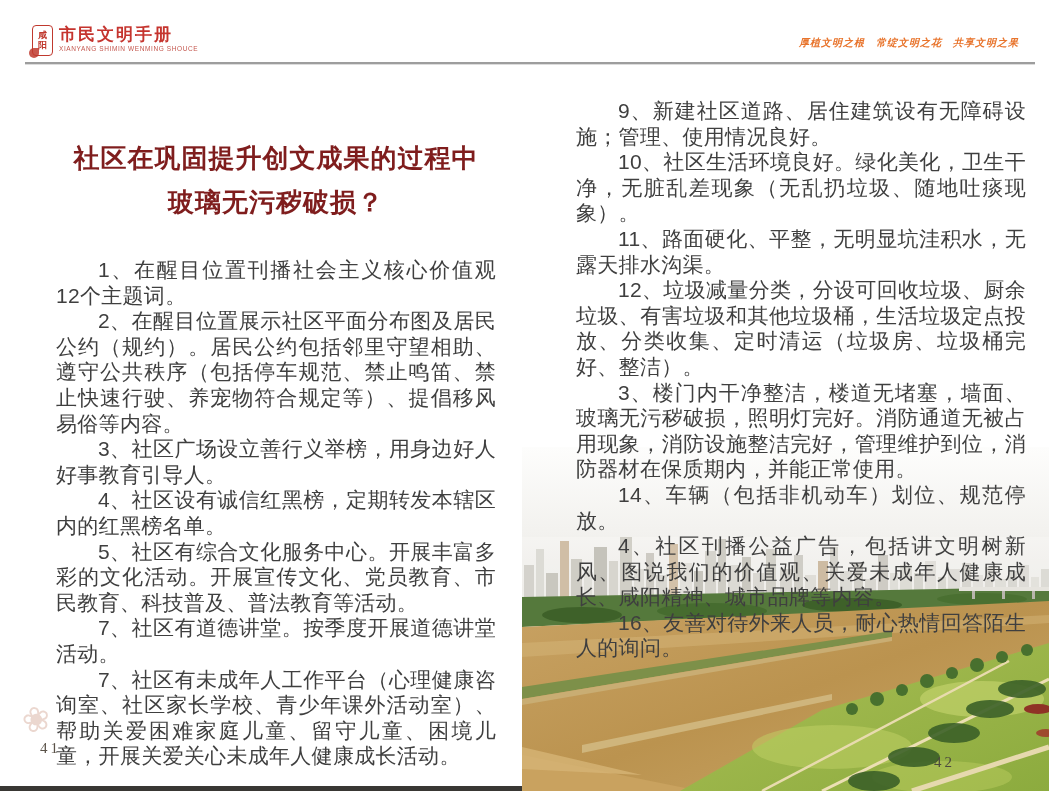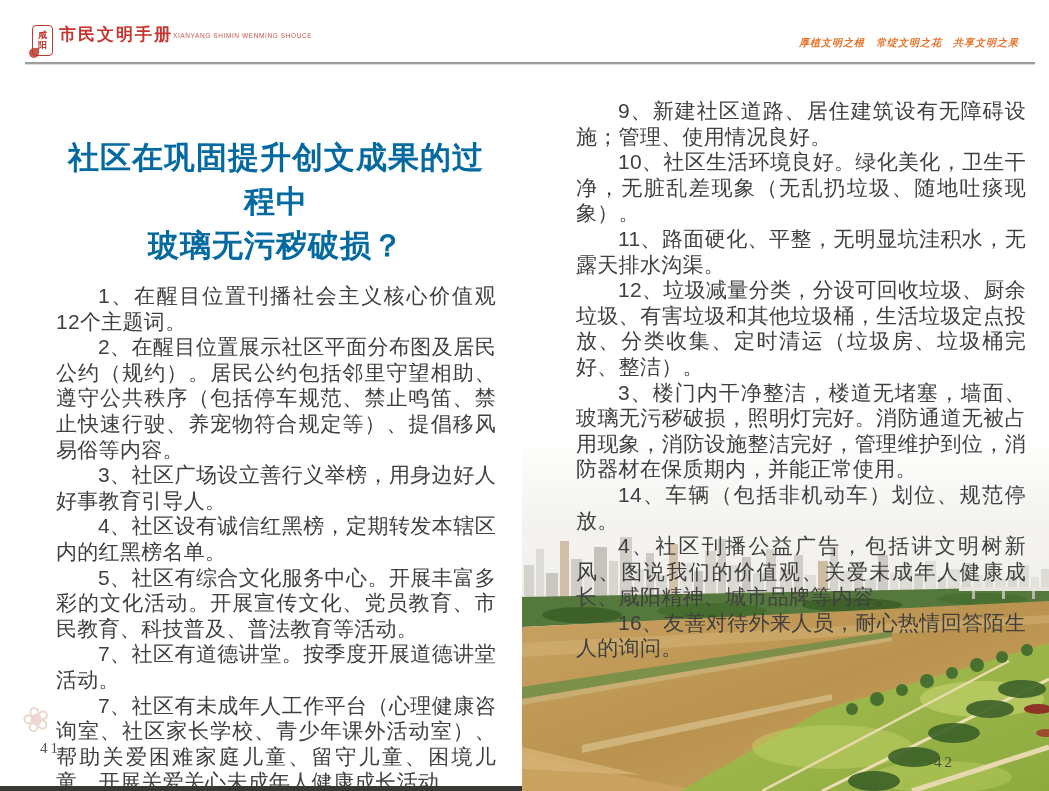--- a/index.html
+++ b/index.html
@@ -6,34 +6,34 @@
   .page{position:relative;width:1049px;height:791px;background:#ffffff;overflow:hidden;
         font-family:"Liberation Sans","DejaVu Sans",sans-serif;}
 
   
   .hdr-logo{position:absolute;left:32px;top:25px;display:flex;align-items:flex-start;}
   .seal{width:21px;height:31px;border:1px solid #c0392e;border-radius:4px;color:#c0392e;
         font-size:9px;line-height:10px;text-align:center;padding-top:4px;box-sizing:border-box;
         font-family:"Liberation Serif",serif;font-weight:bold;margin-right:6px;position:relative;}
   .seal:after{content:"";position:absolute;left:-4px;bottom:-3px;width:10px;height:10px;
         border-radius:50% 0 50% 50%;background:#c0392e;opacity:.85;}
-  .logo-text-wrap{display:flex;flex-direction:row;align-items:center;}
+  .logo-text-wrap{display:flex;flex-direction:column;}
   .logo-title{font-family:"Liberation Serif",serif;font-weight:bold;color:#c5342e;
         font-size:17px;letter-spacing:2px;line-height:19px;}
   .logo-sub{font-size:6.5px;color:#c4574e;letter-spacing:.6px;margin-top:1px;}
   .hdr-slogan{position:absolute;right:30px;top:36px;font-family:"Liberation Serif",serif;
         font-style:italic;font-weight:bold;color:#e8742c;font-size:10px;letter-spacing:1px;}
   .hdr-rule{position:absolute;left:25px;top:62px;width:1010px;height:3px;
         background:linear-gradient(to bottom,#9d9d9d 0 55%,#dcdcdc 55% 100%);}
 
   
   .left-col{position:absolute;left:56px;top:136px;width:440px;}
-  .article-title{color:#0369a1;font-weight:bold;font-size:31px;line-height:44px;
+  .article-title{color:#7f1d1d;font-weight:bold;font-size:26px;line-height:44px;
         text-align:center;letter-spacing:1px;}
-  .body-block{margin-top:15px;}
+  .body-block{margin-top:33px;}
   .body-block p, .right-col p{margin:0;font-size:21px;line-height:25.6px;color:#3f3f3f;
         text-align:justify;text-indent:2em;letter-spacing:.3px;}
   .pageno{font-family:"Liberation Serif",serif;font-size:15px;letter-spacing:3px;color:#5a5248;}
   .pageno-left{position:absolute;left:40px;top:740px;z-index:4;}
   .ornament{position:absolute;left:22px;top:702px;font-size:34px;color:rgba(211,166,148,.45);
         transform:rotate(-15deg);z-index:3;line-height:1;}
   .pageno-right{position:absolute;left:934px;top:710px;z-index:4;color:#4c4a3e;margin-top:44px;}
 
   
   .right-col{position:absolute;left:576px;top:98px;width:450px;z-index:3;}

